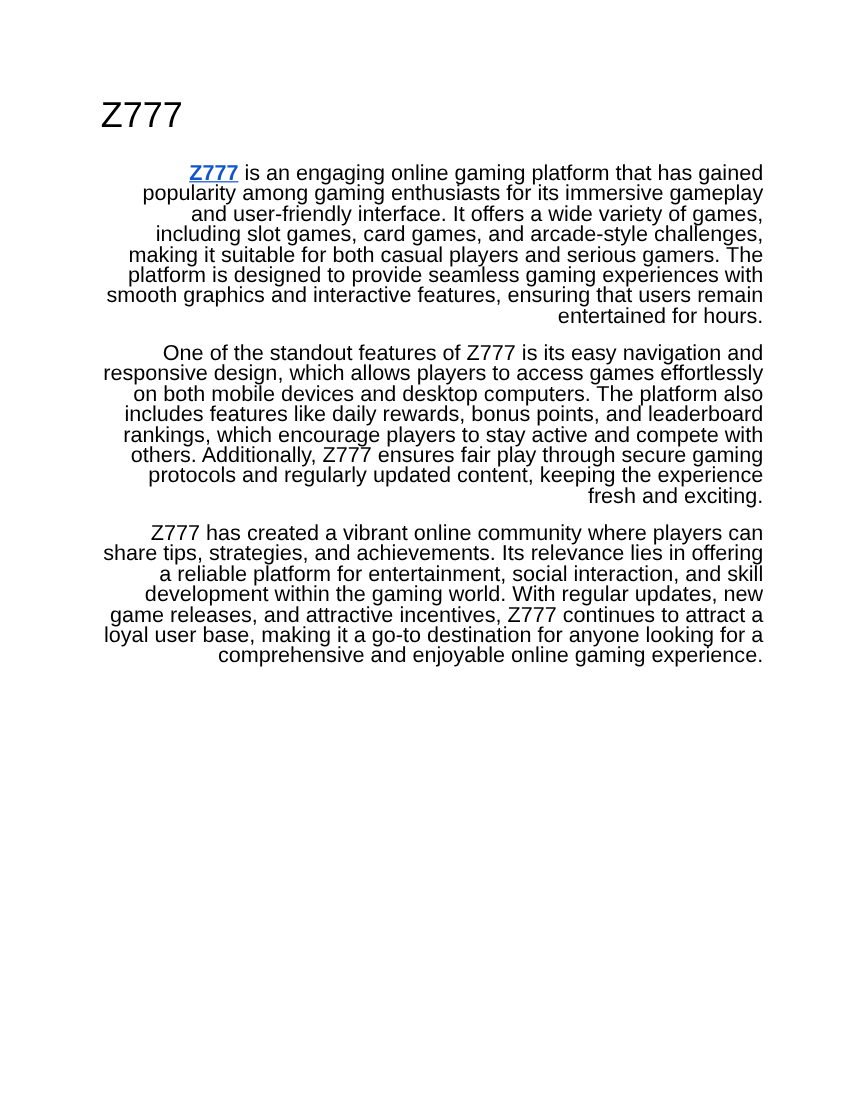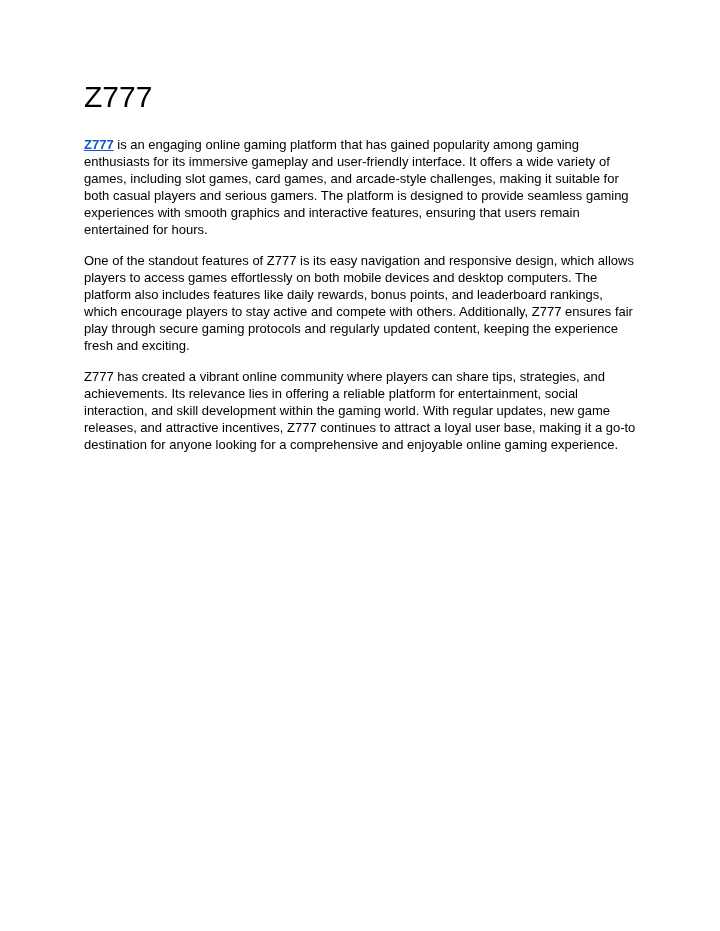--- a/index.html
+++ b/index.html
@@ -21,25 +21,25 @@
   .doc-title {
     margin: 0 0 22px 0;
     font-size: 30px;
     line-height: 34px;
     font-weight: 400;
     color: #000000;
     letter-spacing: 0;
   }
   .para {
     margin: 0 0 14px 0;
-    font-size: 13px;
+    font-size: 18px;
     line-height: 17px;
     font-weight: 400;
     color: #000000;
-    text-align: left;
+    text-align: right;
   }
   .para.link-para {
     margin-top: 18px;
   }
   a.doc-link {
     color: #1155cc;
     text-decoration: underline;
     cursor: pointer;
   }
   a.doc-link.bold {

